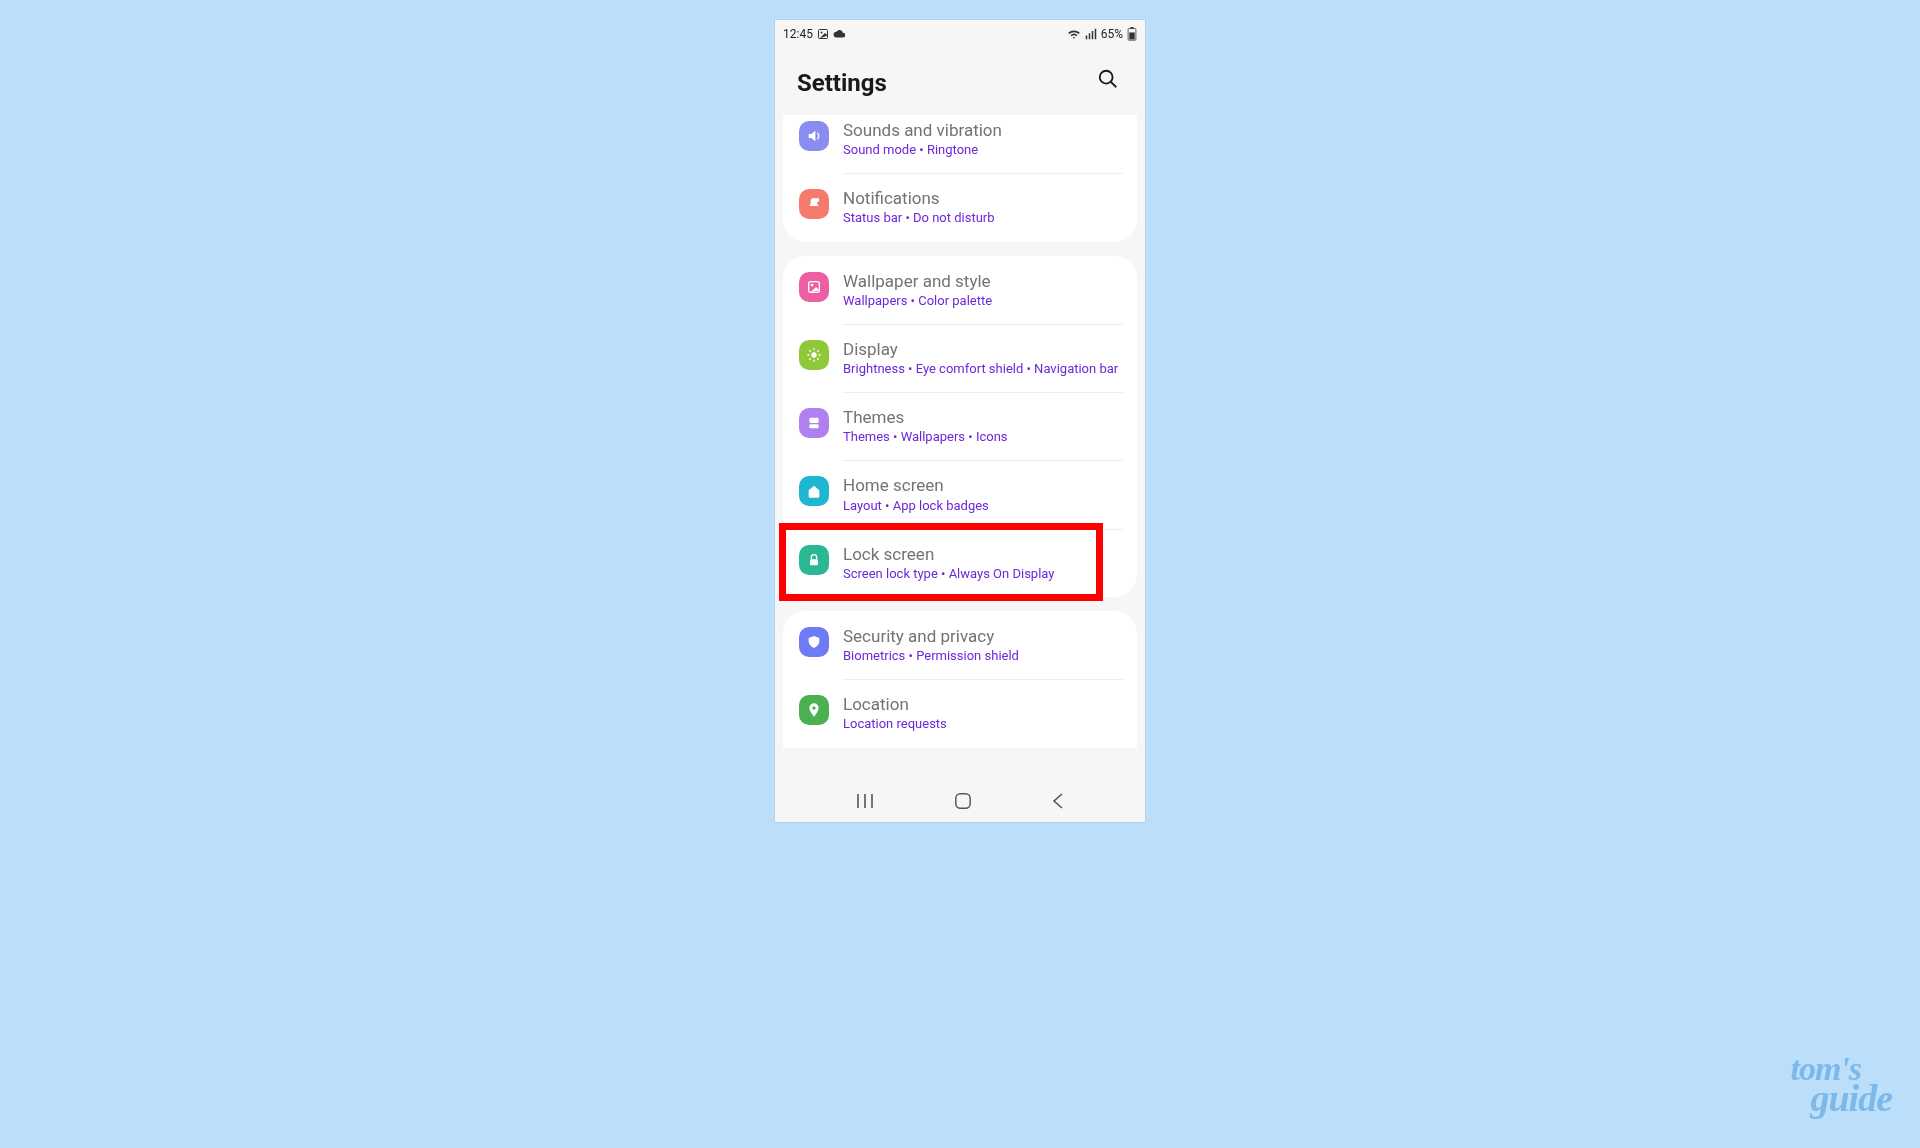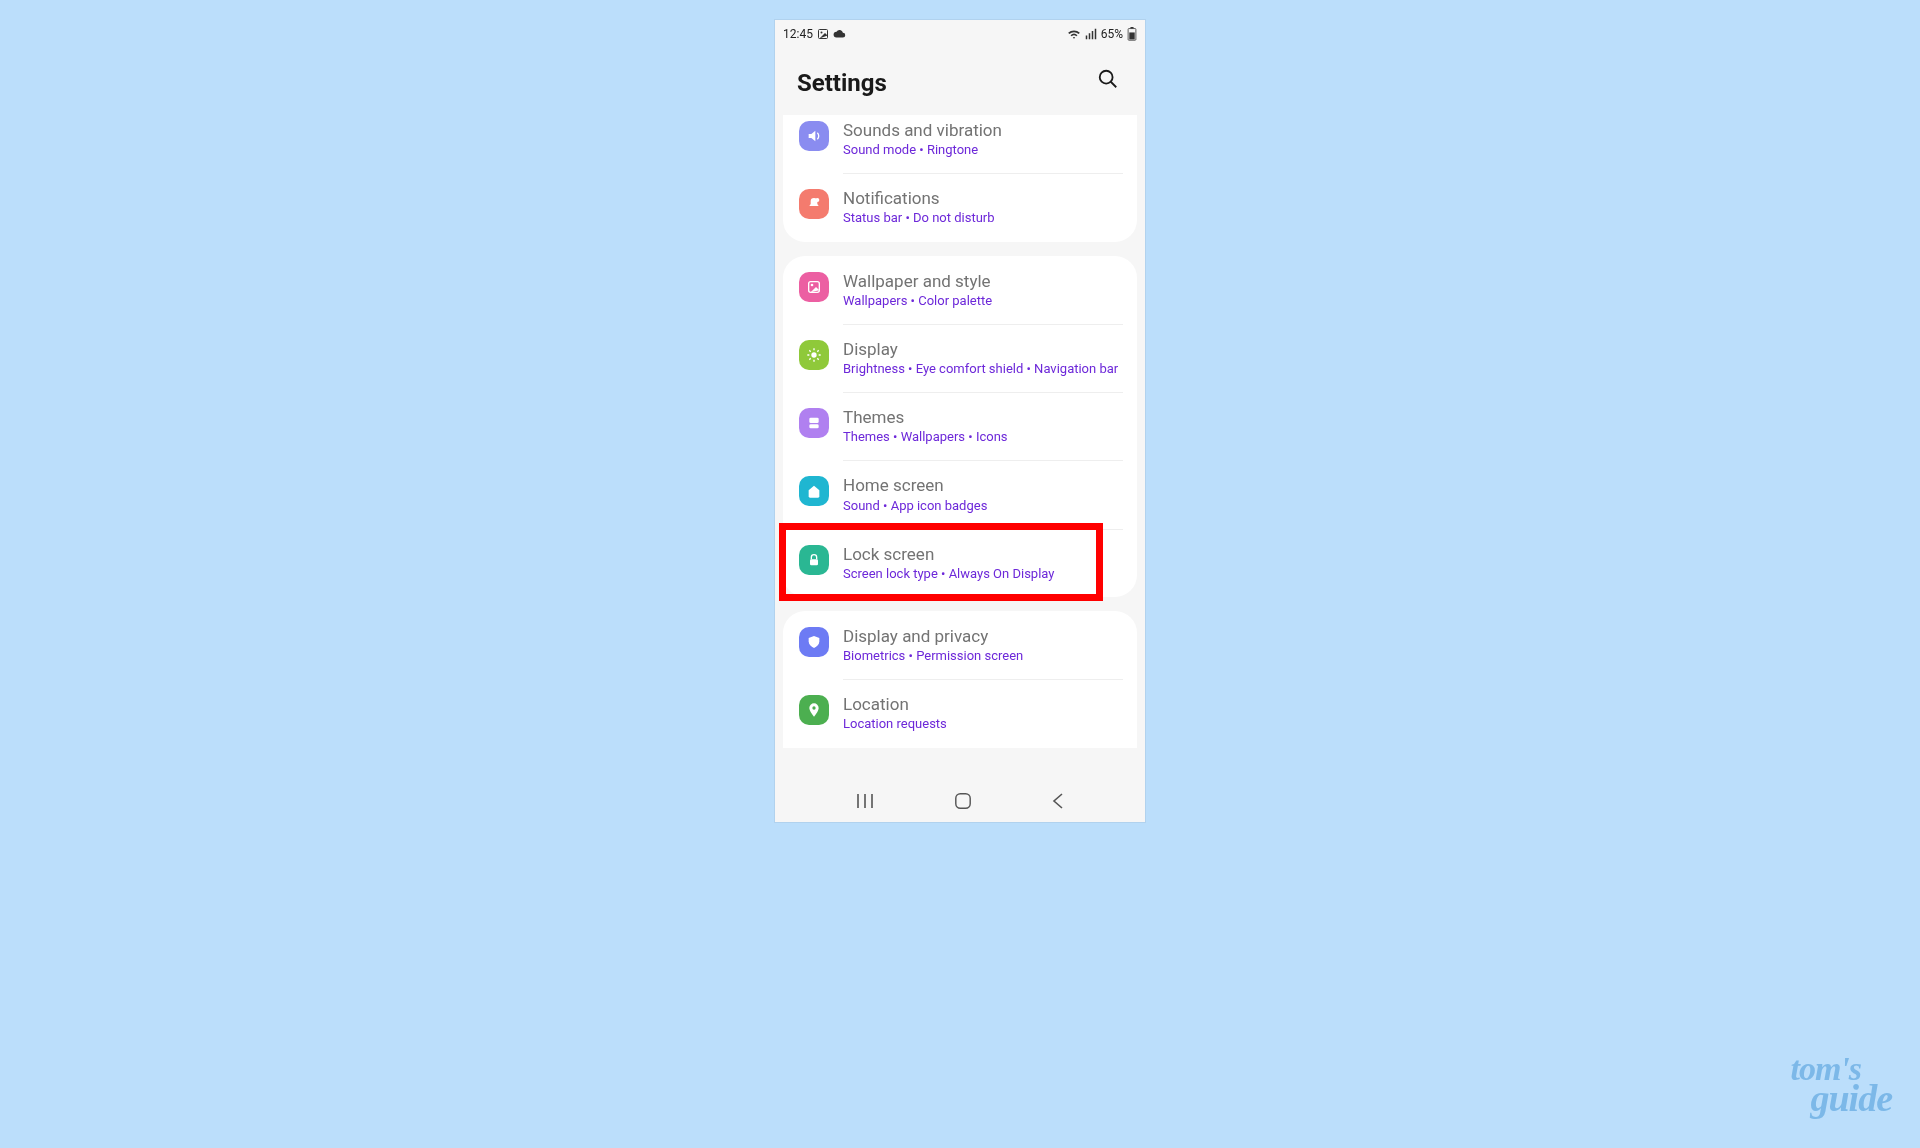--- a/index.html
+++ b/index.html
@@ -235,21 +235,21 @@
       </div>
         </div>
         <div class="row">
       <div class="icn" style="background:#1fb6d1">
             <svg width="16" height="16" viewBox="0 0 24 24" fill="#fff">
               <path d="M4 11l8-7 8 7v9a2 2 0 01-2 2H6a2 2 0 01-2-2z"></path>
             </svg>
           </div>
       <div class="txt">
         <div class="ttl">Home screen</div>
-        <div class="sub">Sound  •  App icon badges</div>
+        <div class="sub">Layout  •  App lock badges</div>
       </div>
         </div>
         <div class="row">
       <div class="icn" style="background:#2ab793">
             <svg width="16" height="16" viewBox="0 0 24 24" fill="#fff">
               <rect x="6" y="11" width="12" height="9" rx="2"></rect>
               <path d="M8 11V8a4 4 0 018 0v3" fill="none" stroke="#fff" stroke-width="2"></path>
             </svg>
           </div>
       <div class="txt">
@@ -259,22 +259,22 @@
         </div>
       </div>
       <div class="card cut-bottom">
         <div class="row">
       <div class="icn" style="background:#6d7bf4">
             <svg width="16" height="16" viewBox="0 0 24 24" fill="#fff">
               <path d="M12 3l8 3v5c0 5-3.5 8-8 10-4.5-2-8-5-8-10V6z"></path>
             </svg>
           </div>
       <div class="txt">
-        <div class="ttl">Display and privacy</div>
-        <div class="sub">Biometrics  •  Permission screen</div>
+        <div class="ttl">Security and privacy</div>
+        <div class="sub">Biometrics  •  Permission shield</div>
       </div>
         </div>
         <div class="row">
       <div class="icn" style="background:#4caf50">
             <svg width="16" height="16" viewBox="0 0 24 24" fill="#fff">
               <path d="M12 2a7 7 0 00-7 7c0 5 7 13 7 13s7-8 7-13a7 7 0 00-7-7z"></path>
               <circle cx="12" cy="9" r="2.5" fill="#4caf50"></circle>
             </svg>
           </div>
       <div class="txt">

